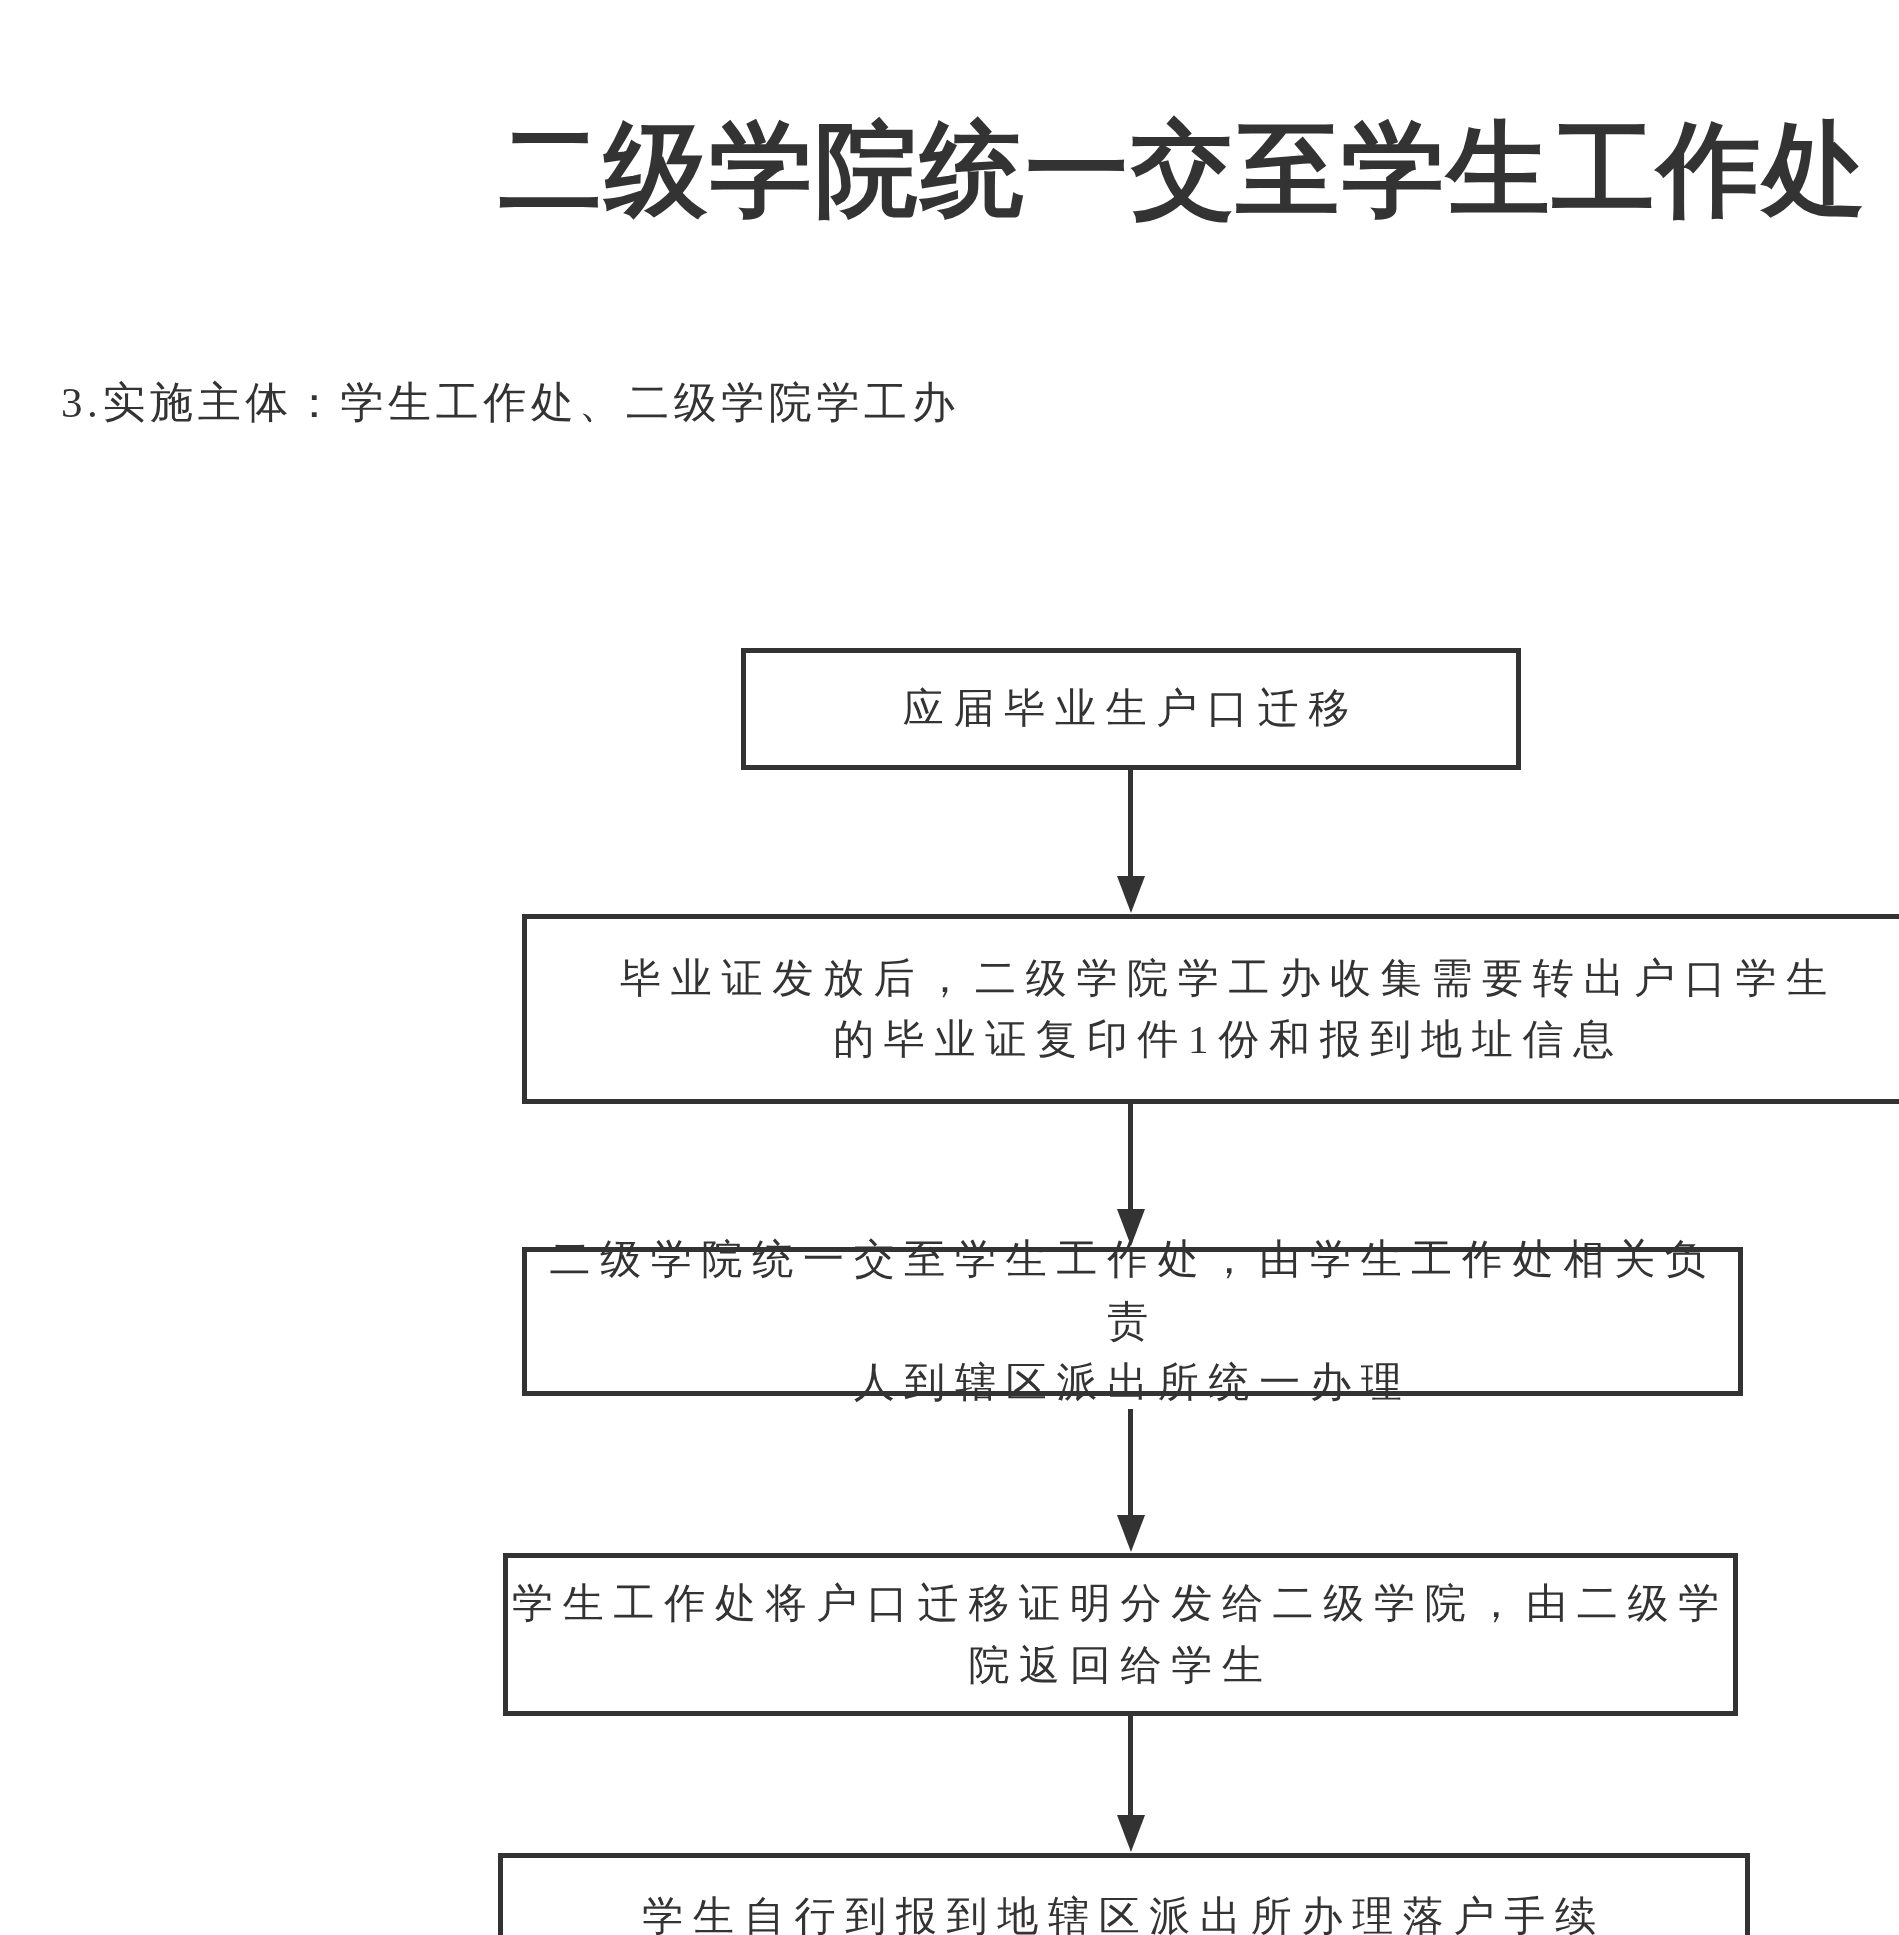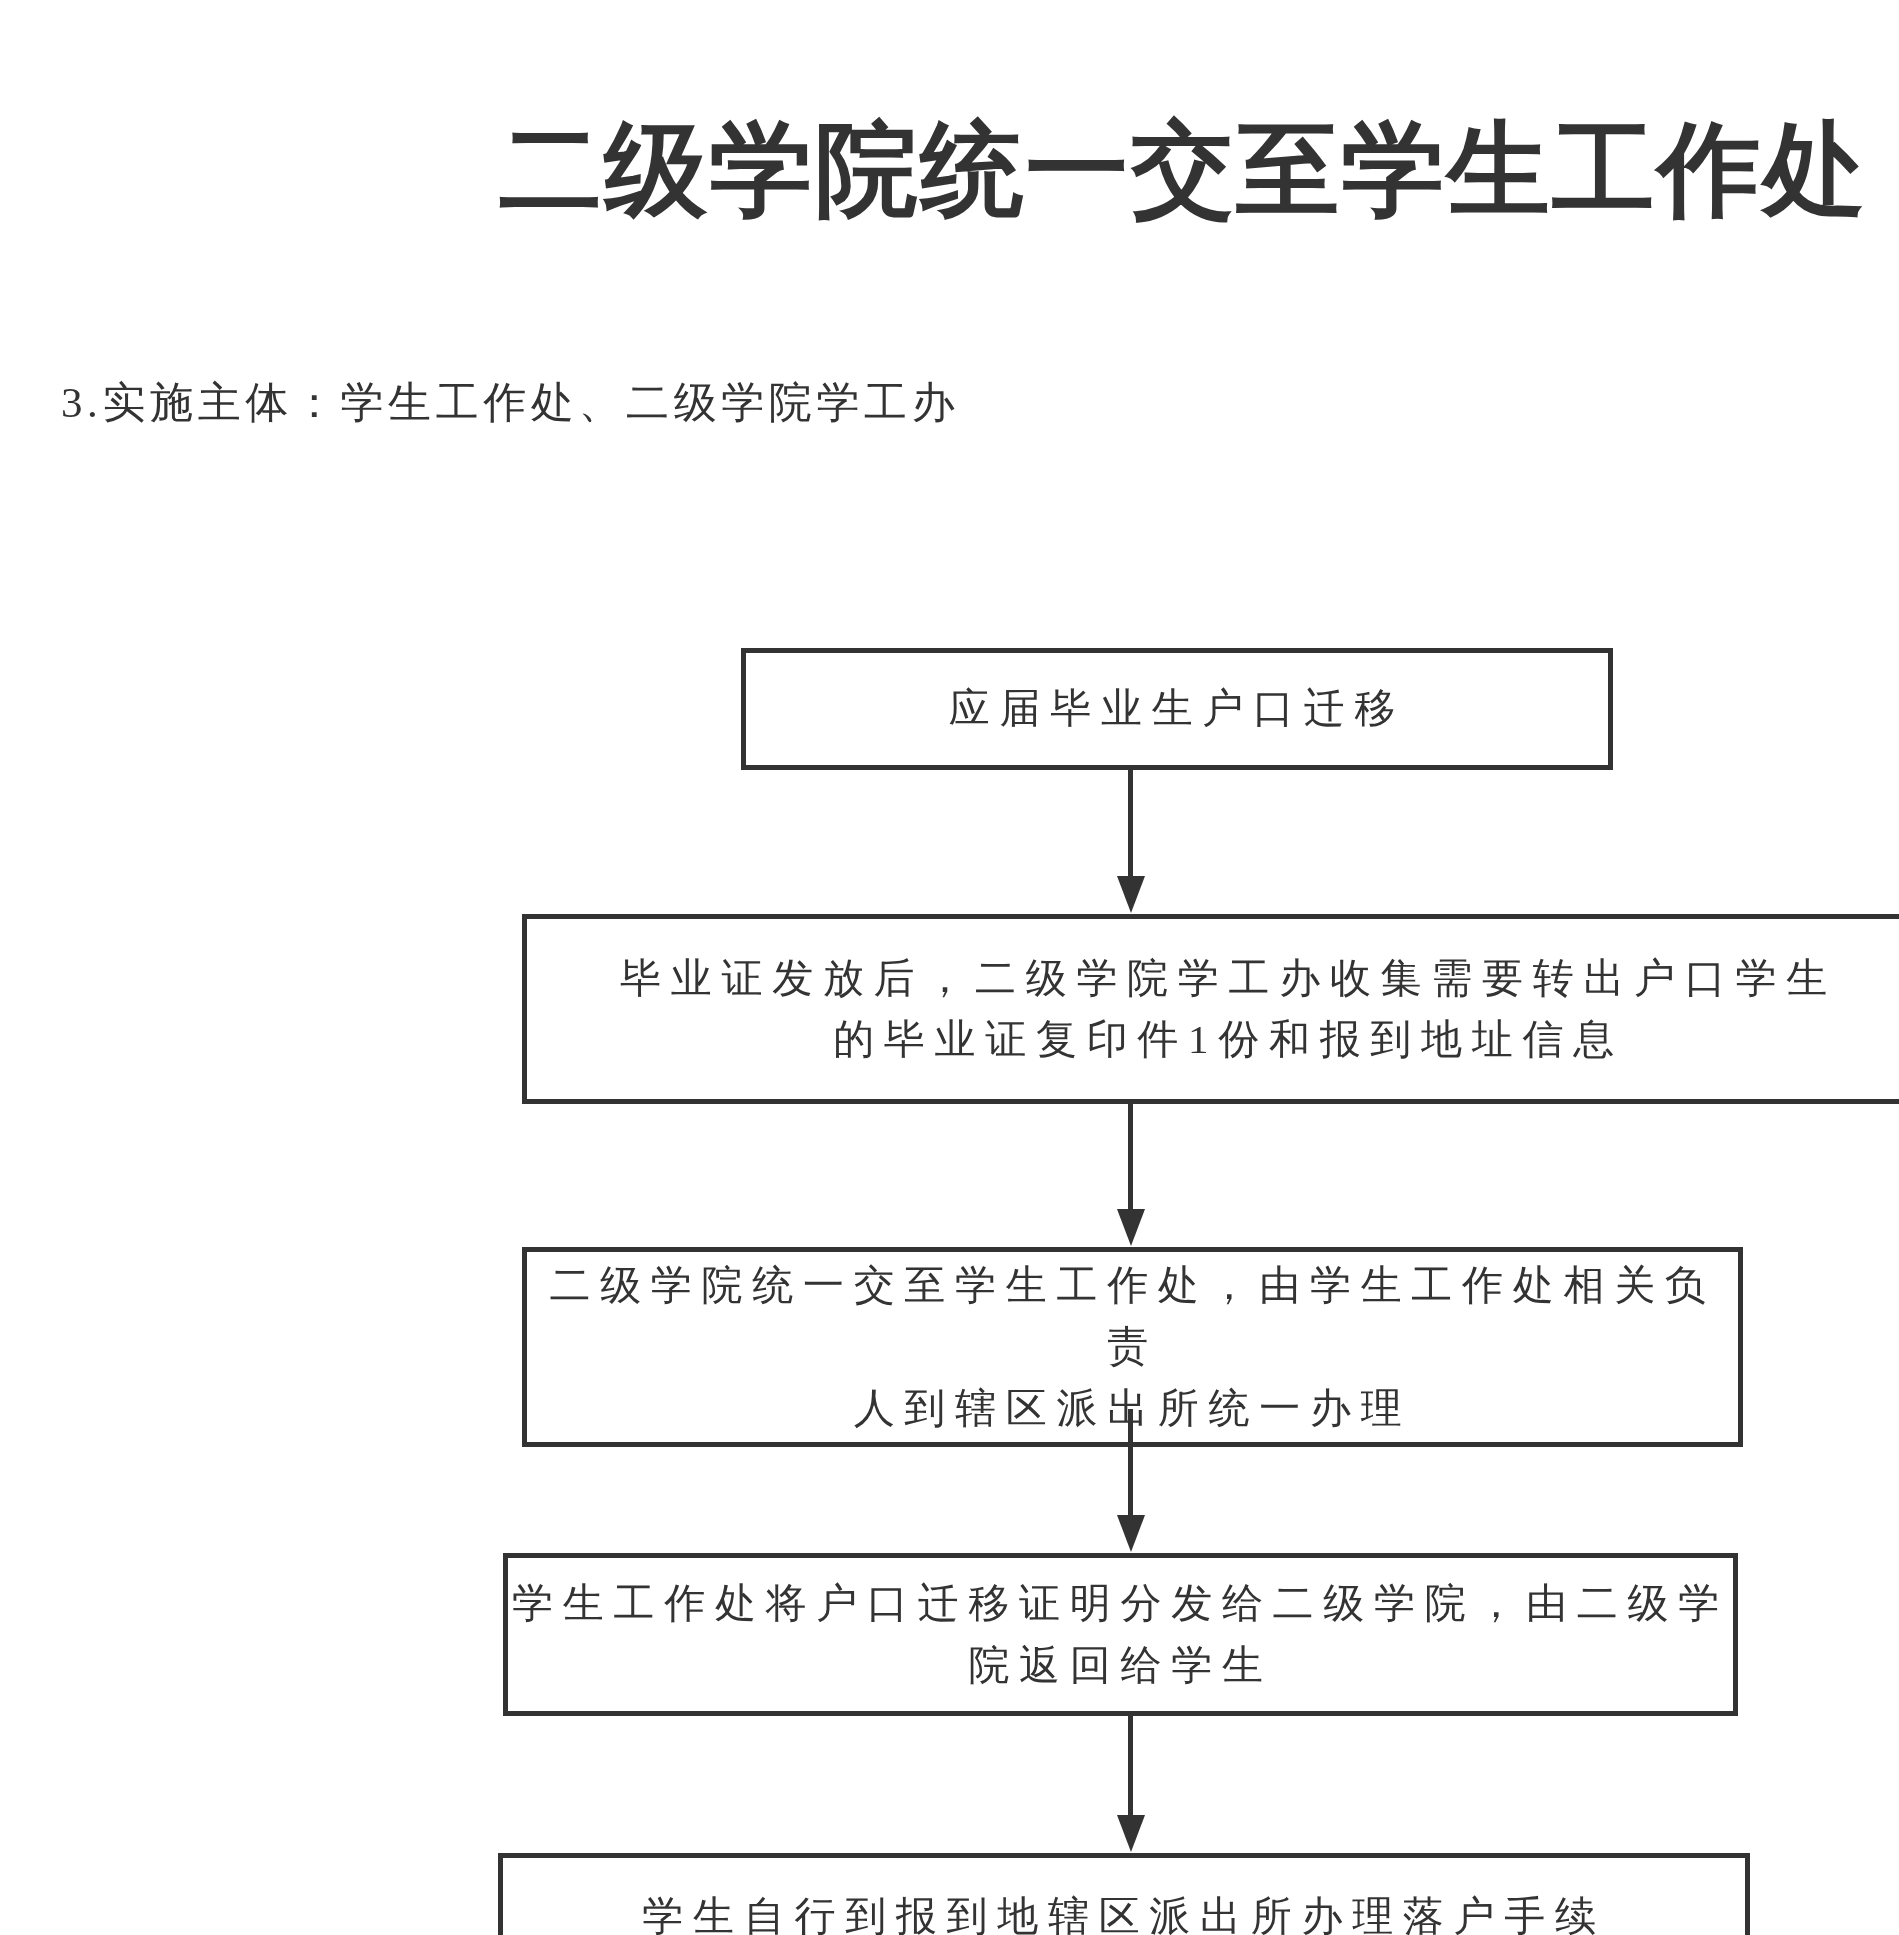--- a/index.html
+++ b/index.html
@@ -42,23 +42,23 @@
     display: flex;
     align-items: center;
     justify-content: center;
     text-align: center;
     font-size: 41px;
     line-height: 1.5;
     letter-spacing: 9.7px;
     white-space: pre-line;
     padding: 0 3.9px;
   }
-  #node-start      { left: 741px; top: 648px; width: 872px; height: 122px; }
+  #node-start      { left: 741px; top: 648px; width: 780px; height: 122px; }
   #node-collect    { left: 522px; top: 914px; width: 1413px; height: 190px; }
-  #node-submit     { left: 522px; top: 1247px; width: 1221px; height: 200px; }
+  #node-submit     { left: 522px; top: 1247px; width: 1221px; height: 149px; }
   #node-distribute { left: 503px; top: 1553px; width: 1235px; height: 163px; }
   #node-settle     { left: 498px; top: 1853px; width: 1252px; height: 128px; }
 
   .arrow { position: absolute; width: 5px; left: 1128px; }
   #arrow-1 { top: 770px; height: 143px; }
   #arrow-2 { top: 1103px; height: 143px; }
   #arrow-3 { top: 1409px; height: 143px; }
   #arrow-4 { top: 1715px; height: 137px; }
   .arrow-shaft {
     position: absolute; left: 0; top: 0;

